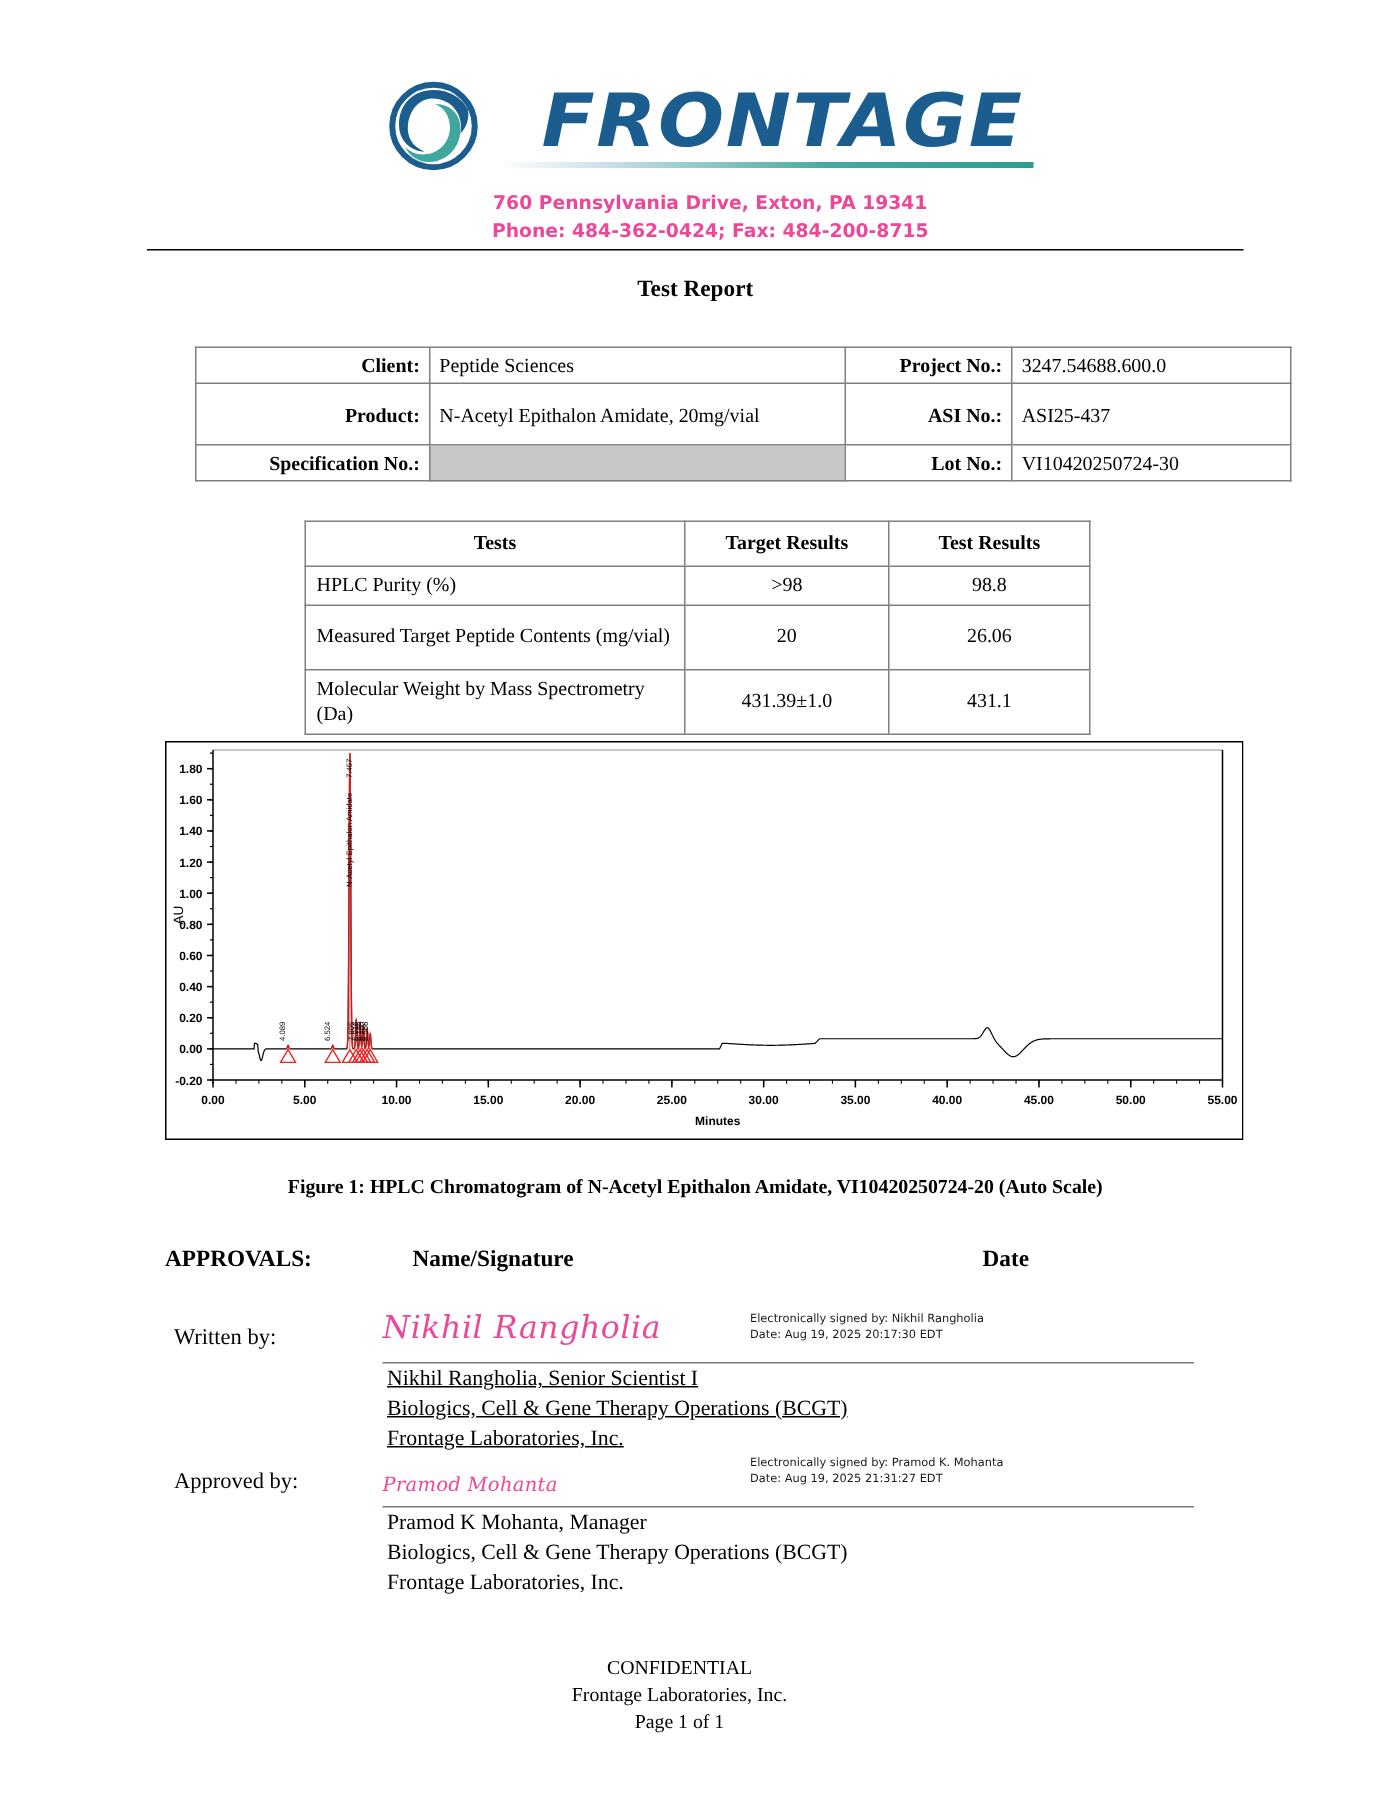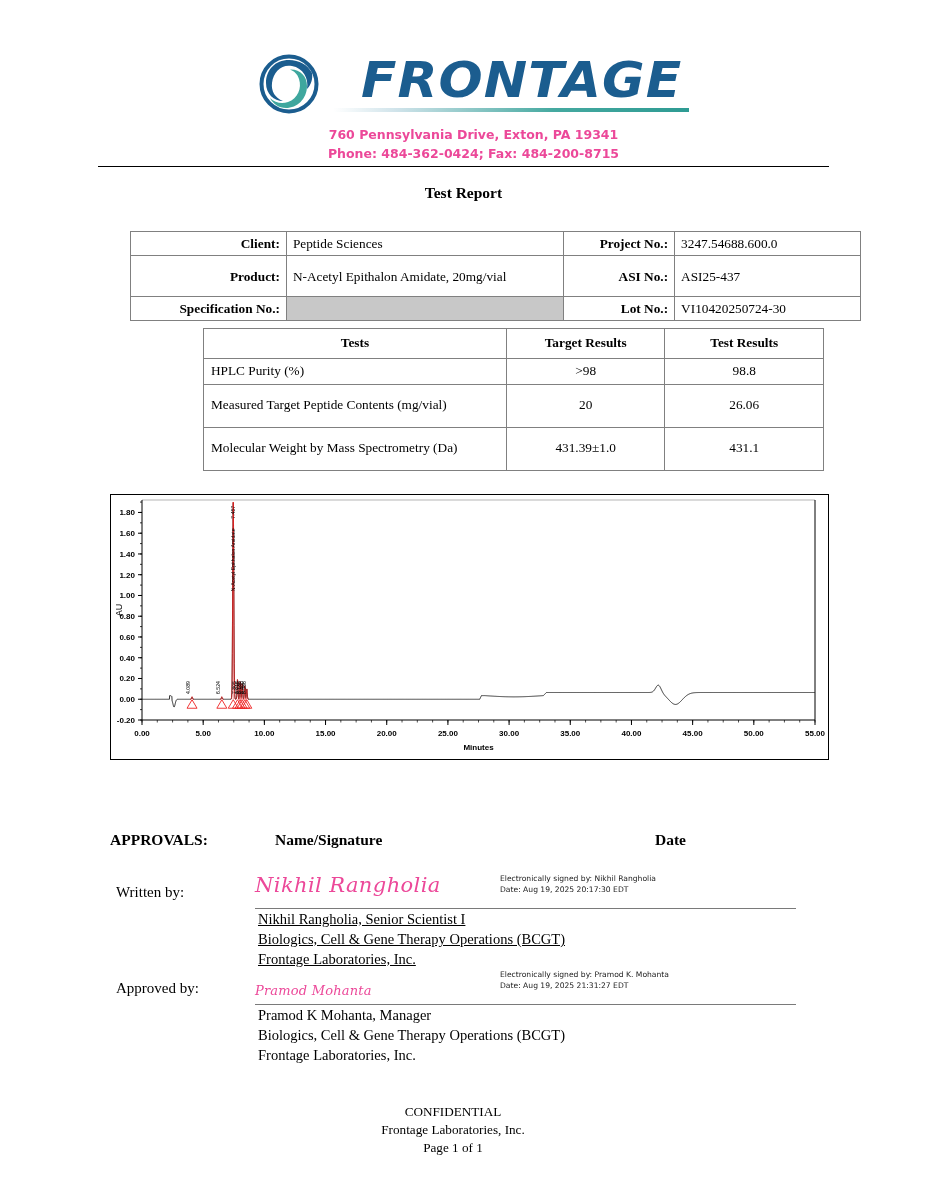--- a/index.html
+++ b/index.html
@@ -113,22 +113,22 @@
   .w-lbl1 { width: 138px; }
   .w-val1 { width: 255px; }
   .w-lbl2 { width: 95px; }
   .w-val2 { width: 167px; }
   .shaded { background: #c8c8c8; }
   .tall td { height: 34px; }
 
   
   .res-table {
     position: absolute;
-    left: 203px; top: 328px;
-    width: 621px;
+    left: 203px; top: 347px;
+    width: 524px;
     border-collapse: collapse;
     font-size: 13.3px;
   }
   .res-table th, .res-table td {
     border: 1px solid #808080;
     padding: 4px 7px;
     line-height: 1.27;
   }
   .res-table th {
     text-align: center;
@@ -449,20 +449,21 @@
         <text x="80.19903636363637" y="200.0566037735849" text-anchor="start" font-family="&quot;Liberation Sans&quot;, sans-serif" font-size="5.2" font-weight="normal" fill="#000" transform="rotate(-90 80.19903636363637 200.0566037735849)">4.089</text>
         <text x="109.99458181818181" y="200.0566037735849" text-anchor="start" font-family="&quot;Liberation Sans&quot;, sans-serif" font-size="5.2" font-weight="normal" fill="#000" transform="rotate(-90 109.99458181818181 200.0566037735849)">6.524</text>
         <text x="126.28118181818182" y="200.0566037735849" text-anchor="start" font-family="&quot;Liberation Sans&quot;, sans-serif" font-size="5.2" font-weight="normal" fill="#000" transform="rotate(-90 126.28118181818182 200.0566037735849)">7.805</text>
         <text x="128.86305454545453" y="200.0566037735849" text-anchor="start" font-family="&quot;Liberation Sans&quot;, sans-serif" font-size="5.2" font-weight="normal" fill="#000" transform="rotate(-90 128.86305454545453 200.0566037735849)">8.016</text>
         <text x="130.94323636363637" y="200.0566037735849" text-anchor="start" font-family="&quot;Liberation Sans&quot;, sans-serif" font-size="5.2" font-weight="normal" fill="#000" transform="rotate(-90 130.94323636363637 200.0566037735849)">8.186</text>
         <text x="133.56181818181818" y="200.0566037735849" text-anchor="start" font-family="&quot;Liberation Sans&quot;, sans-serif" font-size="5.2" font-weight="normal" fill="#000" transform="rotate(-90 133.56181818181818 200.0566037735849)">8.400</text>
         <text x="135.59305454545455" y="200.0566037735849" text-anchor="start" font-family="&quot;Liberation Sans&quot;, sans-serif" font-size="5.2" font-weight="normal" fill="#000" transform="rotate(-90 135.59305454545455 200.0566037735849)">8.566</text>
       </svg>
   </div>
 
+  <div class="fig-cap">Figure 1: HPLC Chromatogram of N-Acetyl Epithalon Amidate, VI10420250724-20 (Auto Scale)</div>
 
   <div class="approvals-hdr">
     <span class="ap-col1">APPROVALS:</span>
     <span class="ap-col2">Name/Signature</span>
     <span class="ap-col3">Date</span>
   </div>
 
   <div class="sigblock" style="top:868px; height:92px;">
     <span class="sig-role" style="top:16px;">Written by:</span>
     <span class="sig-script" style="top:5px;">Nikhil Rangholia</span>

